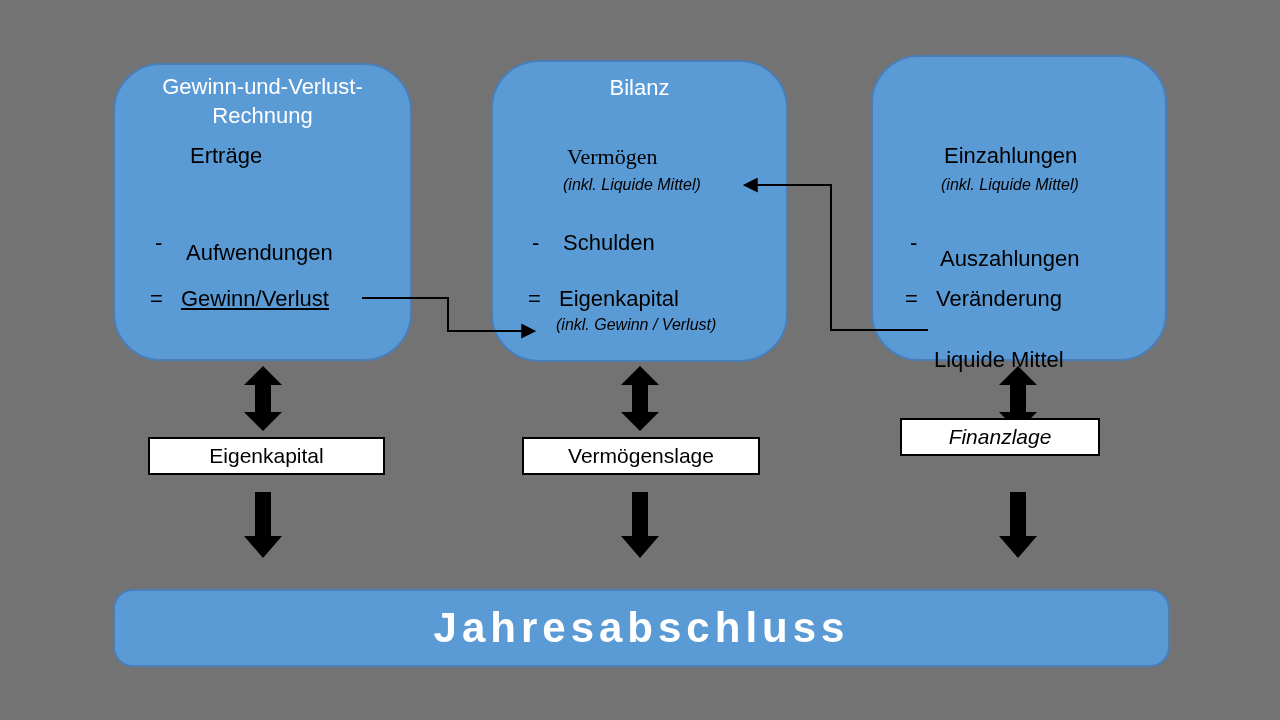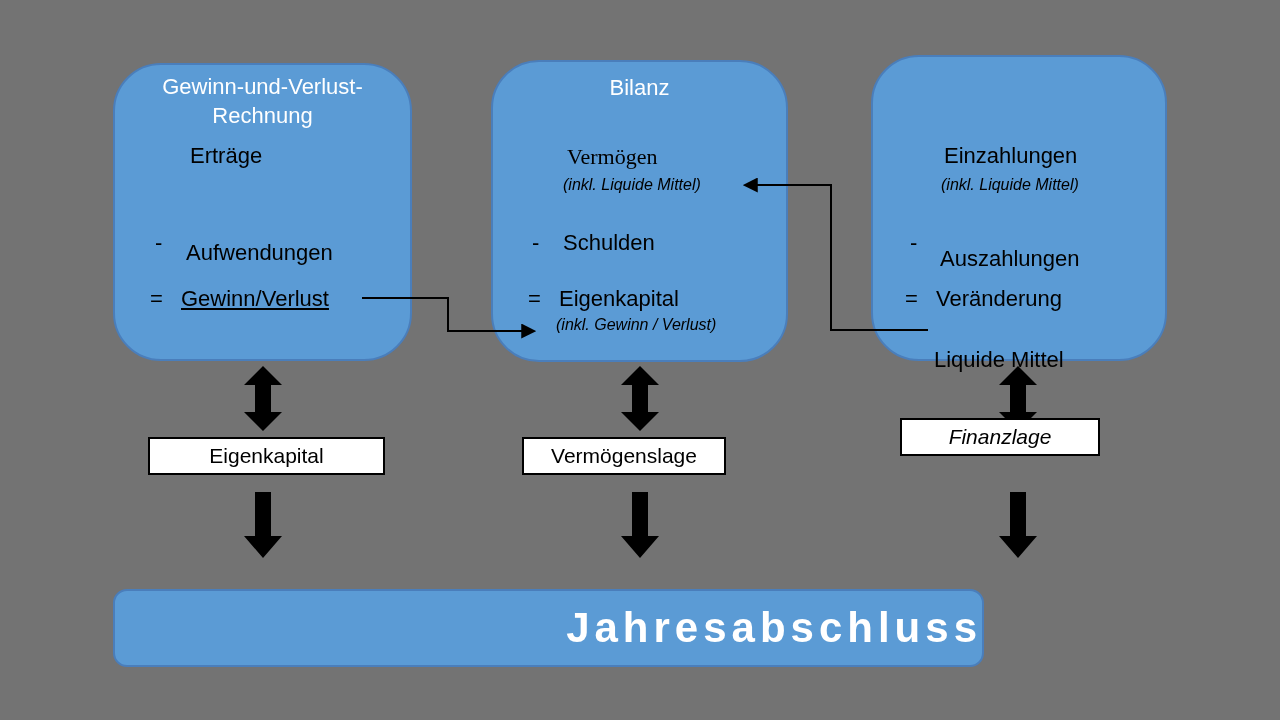--- a/index.html
+++ b/index.html
@@ -22,26 +22,26 @@
   }
   .t  { position:absolute; font-size:22px; white-space:nowrap; }
   .sub{ position:absolute; font-size:16px; white-space:nowrap;font-style:italic; }
   .labelbox {
     position:absolute; box-sizing:border-box;
     background:#ffffff; border:2px solid var(--connector,#000);
     display:flex; align-items:center; justify-content:center;
     font-size:21px;
   }
   .footer-bar {
-    position:absolute; left:113px; top:589px; width:871px; height:78px;
+    position:absolute; left:113px; top:589px; width:1057px; height:78px;
     box-sizing:border-box;
     background:var(--box-fill,#5B9BD5);
     border:2px solid var(--box-border,#4A7EBB);
-    border-radius:14px;
-    display:flex; align-items:center; justify-content:flex-end;
+    border-radius:20px;
+    display:flex; align-items:center; justify-content:center;
   }
   .footer-text {
     color:var(--text-light,#ffffff);
     font-size:42px; font-weight:bold; letter-spacing:5px;
   }
   svg.overlay { position:absolute; left:0; top:0; pointer-events:none; }
 </style>
 </head>
 <body>
 
@@ -93,20 +93,20 @@
     <polygon points="263,366 282,385 271,385 271,412 282,412 263,431 244,412 255,412 255,385 244,385" fill="#000"></polygon>
     <polygon points="640,366 659,385 648,385 648,412 659,412 640,431 621,412 632,412 632,385 621,385" fill="#000"></polygon>
     <polygon points="1018,366 1037,385 1026,385 1026,412 1037,412 1018,431 999,412 1010,412 1010,385 999,385" fill="#000"></polygon>
 
     <polygon points="255,492 271,492 271,536 282,536 263,558 244,536 255,536" fill="#000"></polygon>
     <polygon points="632,492 648,492 648,536 659,536 640,558 621,536 632,536" fill="#000"></polygon>
     <polygon points="1010,492 1026,492 1026,536 1037,536 1018,558 999,536 1010,536" fill="#000"></polygon>
   </svg>
 
   <div class="labelbox" style="left:148px; top:437px; width:237px; height:38px;">Eigenkapital</div>
-  <div class="labelbox" style="left:522px; top:437px; width:204px; height:38px;">Vermögenslage</div>
+  <div class="labelbox" style="left:522px; top:437px; width:238px; height:38px;">Vermögenslage</div>
   <div class="labelbox" style="left:900px; top:418px; width:200px; height:38px;font-style:italic;">Finanzlage</div>
 
   <div class="footer-bar">
     <span class="footer-text">Jahresabschluss</span>
   </div>
 
 </div>
 
 </body></html>

